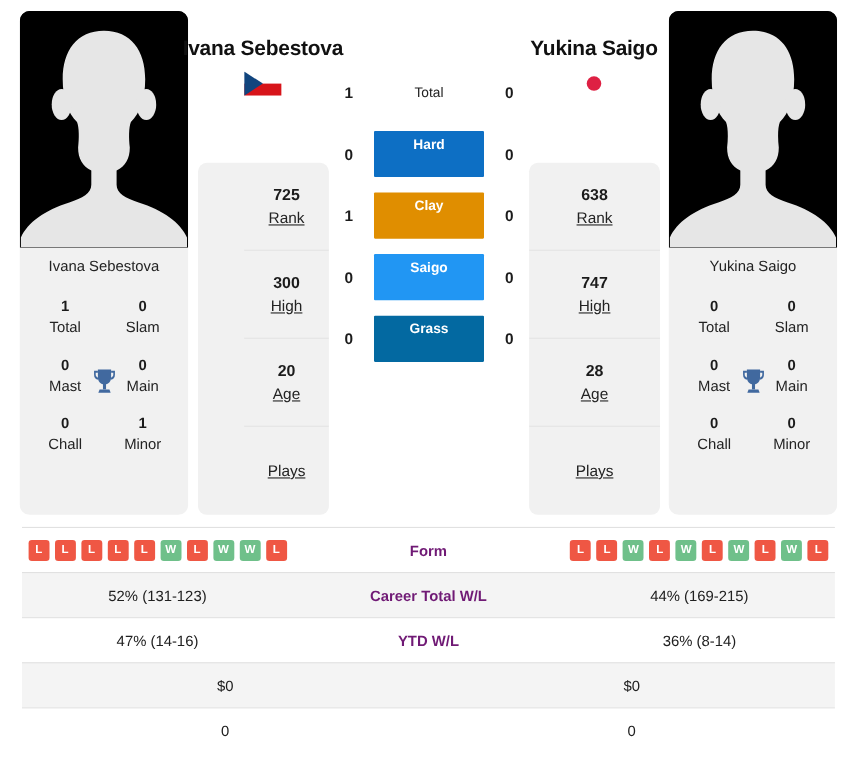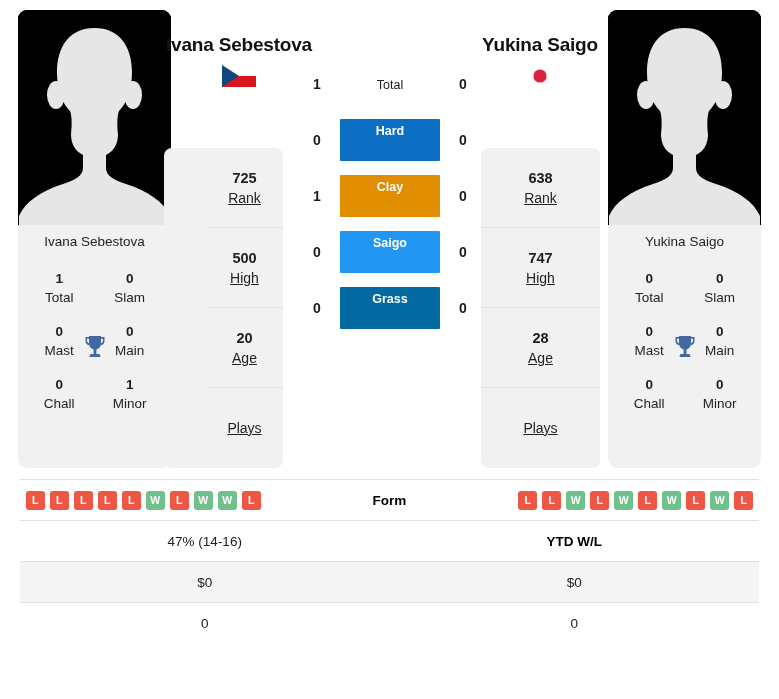--- a/index.html
+++ b/index.html
@@ -44,21 +44,21 @@
   .trophy {
     position: absolute; left: 50%; top: 74px;
     transform: translateX(-50%);
   }
 
   
   .stat-card {
     position: absolute; top: 148px; width: 119px; height: 320px;
     background: #f1f1f1; border-radius: 8px; overflow: hidden;
   }
-  .stat-card.left  { left: 164px; padding-left: 42px; }
+  .stat-card.left  { left: 180px; padding-left: 42px; }
   .stat-card.right { left: 481px; }
   .sc-row {
     height: 80px; display: flex; flex-direction: column;
     align-items: center; justify-content: center;
     border-bottom: 1px solid #e3e3e3;
   }
   .sc-row:last-child { border-bottom: none; }
   .sc-num { font-size: 14.5px; font-weight: bold; line-height: 20px; }
   .sc-lab { font-size: 14px; color: #232323; line-height: 20px; text-decoration: underline; }
 
@@ -96,21 +96,21 @@
   .table { position: absolute; left: 20px; top: 479px; width: 739px; }
   .trow {
     display: flex; align-items: center; height: 41px;
     border-top: 1px solid #e1e1e1;
   }
   .trow.shaded { background: #f4f4f4; }
   .tcell {
     flex: 1 1 0; text-align: center;
     font-size: 13.5px; color: #202020;
   }
-  .tcell.mid { font-weight: bold; font-size: 13.5px; color: #000000; }
+  .tcell.mid { font-weight: bold; font-size: 13.5px; color: #701a75; }
   .form-strip { display: flex; gap: 5px; justify-content: center; }
   .wl {
     width: 19px; height: 19px; border-radius: 3px;
     color: #ffffff; font-size: 10.5px; font-weight: bold;
     display: flex; align-items: center; justify-content: center;
   }
 </style>
 </head>
 <body>
 
@@ -288,21 +288,21 @@
       </div>
 
     </div>
 
     <div class="stat-card left">
       <div class="sc-row">
         <div class="sc-num">725</div>
         <div class="sc-lab">Rank</div>
       </div>
       <div class="sc-row">
-        <div class="sc-num">500</div>
+        <div class="sc-num">300</div>
         <div class="sc-lab">High</div>
       </div>
       <div class="sc-row">
         <div class="sc-num">20</div>
         <div class="sc-lab">Age</div>
       </div>
       <div class="sc-row">
         <div class="sc-num"></div>
         <div class="sc-lab">Plays</div>
       </div>
@@ -356,24 +356,30 @@
             <span class="wl" style="background: rgb(111, 192, 138);">W</span>
             <span class="wl" style="background: rgb(239, 87, 68);">L</span>
             <span class="wl" style="background: rgb(111, 192, 138);">W</span>
             <span class="wl" style="background: rgb(239, 87, 68);">L</span>
             <span class="wl" style="background: rgb(111, 192, 138);">W</span>
             <span class="wl" style="background: rgb(239, 87, 68);">L</span>
           </div>
       </div>
     </div>
 
+    <div class="trow shaded">
+      <div class="tcell">52% (131-123)</div>
+      <div class="tcell mid">Career Total W/L</div>
+      <div class="tcell">44% (169-215)</div>
+    </div>
 
     <div class="trow">
       <div class="tcell">47% (14-16)</div>
       <div class="tcell mid">YTD W/L</div>
+      <div class="tcell">36% (8-14)</div>
     </div>
 
     <div class="trow shaded">
       <div class="tcell">$0</div>
       <div class="tcell">$0</div>
     </div>
 
     <div class="trow">
       <div class="tcell">0</div>
       <div class="tcell">0</div>

